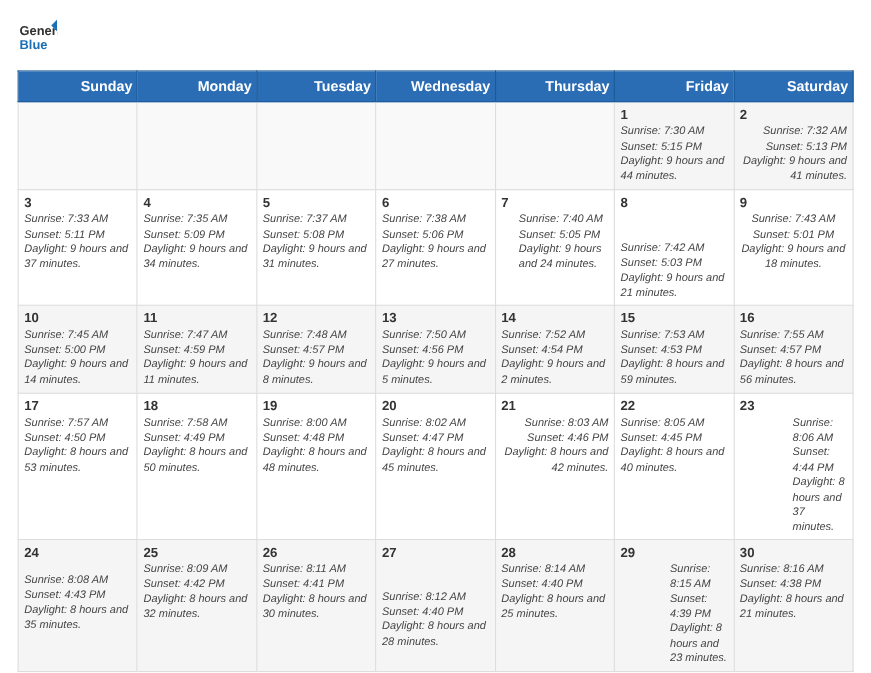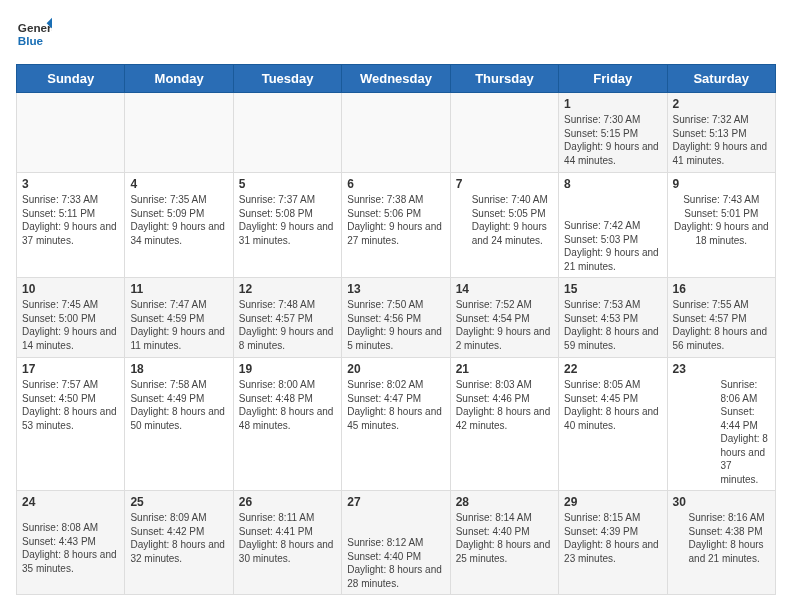--- a/index.html
+++ b/index.html
@@ -40,21 +40,21 @@
     table {
       width: 100%;
       border-collapse: collapse;
       table-layout: fixed;
     }
     thead tr th {
       background: #2a6db5;
       color: #fff;
       font-size: 13px;
       font-weight: bold;
-      text-align: center;
+      text-align: right;
       padding: 6px 4px;
       border: 1px solid #1a5a9a;
     }
     tbody tr td {
       vertical-align: top;
       padding: 4px 5px;
       font-size: 10.5px;
       color: #333;
       border: 1px solid #ddd;
       height: 80px;
@@ -69,20 +69,21 @@
     .day-number {
       font-weight: bold;
       font-size: 12px;
       display: block;
       margin-bottom: 2px;
     }
     .day-info {
       font-size: 10px;
       color: #444;
       line-height: 1.35;
+      font-style: italic;
     }
     .empty-cell {
       background: #f9f9f9 !important;
     }
   </style>
 </head>
 <body>
 
 <div class="header">
   <div class="logo">
@@ -122,21 +123,21 @@
         <td class="empty-cell"></td>
         <td class="empty-cell"></td>
         <td>
           <span class="day-number">1</span>
           <div class="day-info" style="white-space: pre-line;">Sunrise: 7:30 AM
 Sunset: 5:15 PM
 Daylight: 9 hours and 44 minutes.</div>
         </td>
         <td>
           <span class="day-number">2</span>
-          <div class="day-info" style="white-space: pre-line;">Sunrise: 7:32 AM
+          <div class="day-info" style="white-space: pre-line; text-align: right;">Sunrise: 7:32 AM
 Sunset: 5:13 PM
 Daylight: 9 hours and 41 minutes.</div>
         </td>
       </tr>
       <tr>
         <td>
           <span class="day-number">3</span>
           <div class="day-info" style="white-space: pre-line;">Sunrise: 7:33 AM
 Sunset: 5:11 PM
 Daylight: 9 hours and 37 minutes.</div>
@@ -242,21 +243,21 @@
 Daylight: 8 hours and 48 minutes.</div>
         </td>
         <td>
           <span class="day-number">20</span>
           <div class="day-info" style="white-space: pre-line;">Sunrise: 8:02 AM
 Sunset: 4:47 PM
 Daylight: 8 hours and 45 minutes.</div>
         </td>
         <td>
           <span class="day-number">21</span>
-          <div class="day-info" style="white-space: pre-line;">Sunrise: 8:03 AM
+          <div class="day-info" style="white-space: pre-line; text-align: right;">Sunrise: 8:03 AM
 Sunset: 4:46 PM
 Daylight: 8 hours and 42 minutes.</div>
         </td>
         <td>
           <span class="day-number">22</span>
           <div class="day-info" style="white-space: pre-line;">Sunrise: 8:05 AM
 Sunset: 4:45 PM
 Daylight: 8 hours and 40 minutes.</div>
         </td>
         <td>
@@ -292,25 +293,25 @@
 Daylight: 8 hours and 28 minutes.</div>
         </td>
         <td>
           <span class="day-number">28</span>
           <div class="day-info" style="white-space: pre-line;">Sunrise: 8:14 AM
 Sunset: 4:40 PM
 Daylight: 8 hours and 25 minutes.</div>
         </td>
         <td>
           <span class="day-number">29</span>
-          <div class="day-info" style="white-space: pre-line;">Sunrise: 8:15 AM
+          <div class="day-info" style="white-space: pre-line; margin-left: 45px;">Sunrise: 8:15 AM
 Sunset: 4:39 PM
 Daylight: 8 hours and 23 minutes.</div>
         </td>
         <td>
           <span class="day-number">30</span>
-          <div class="day-info" style="white-space: pre-line; margin-left: 16px;">Sunrise: 8:16 AM
+          <div class="day-info" style="white-space: pre-line;">Sunrise: 8:16 AM
 Sunset: 4:38 PM
 Daylight: 8 hours and 21 minutes.</div>
         </td>
       </tr>
     </tbody>
 </table>
 
 </body></html>

